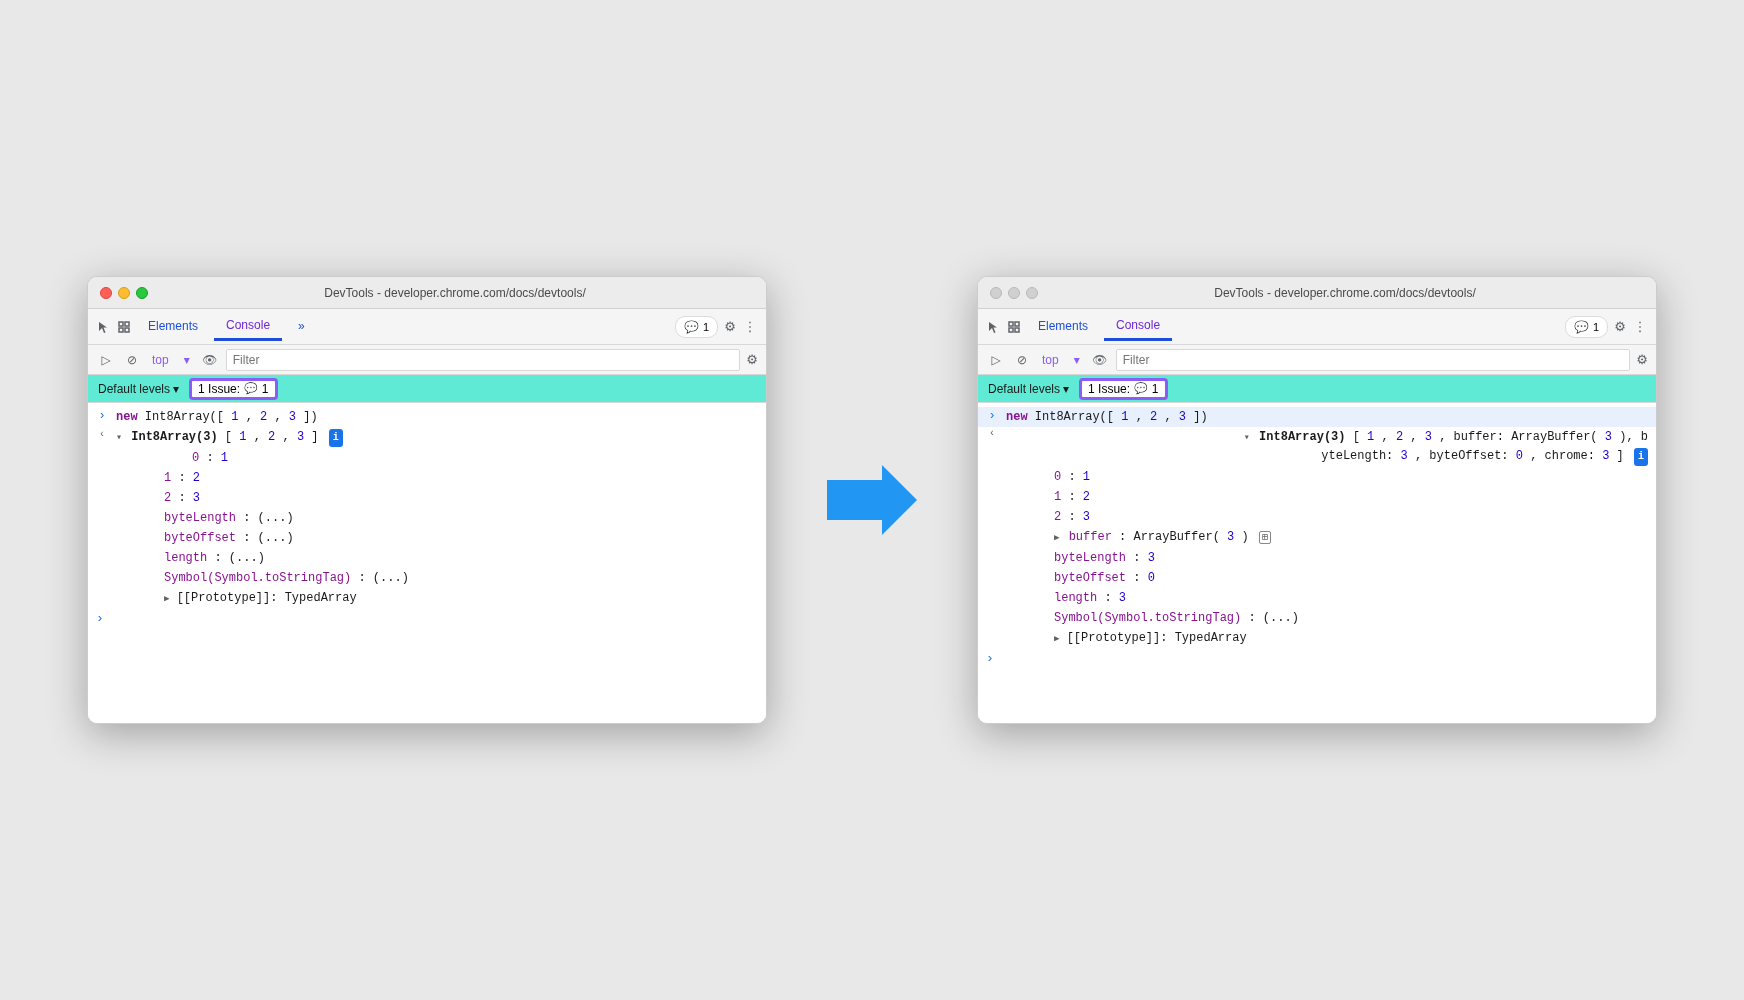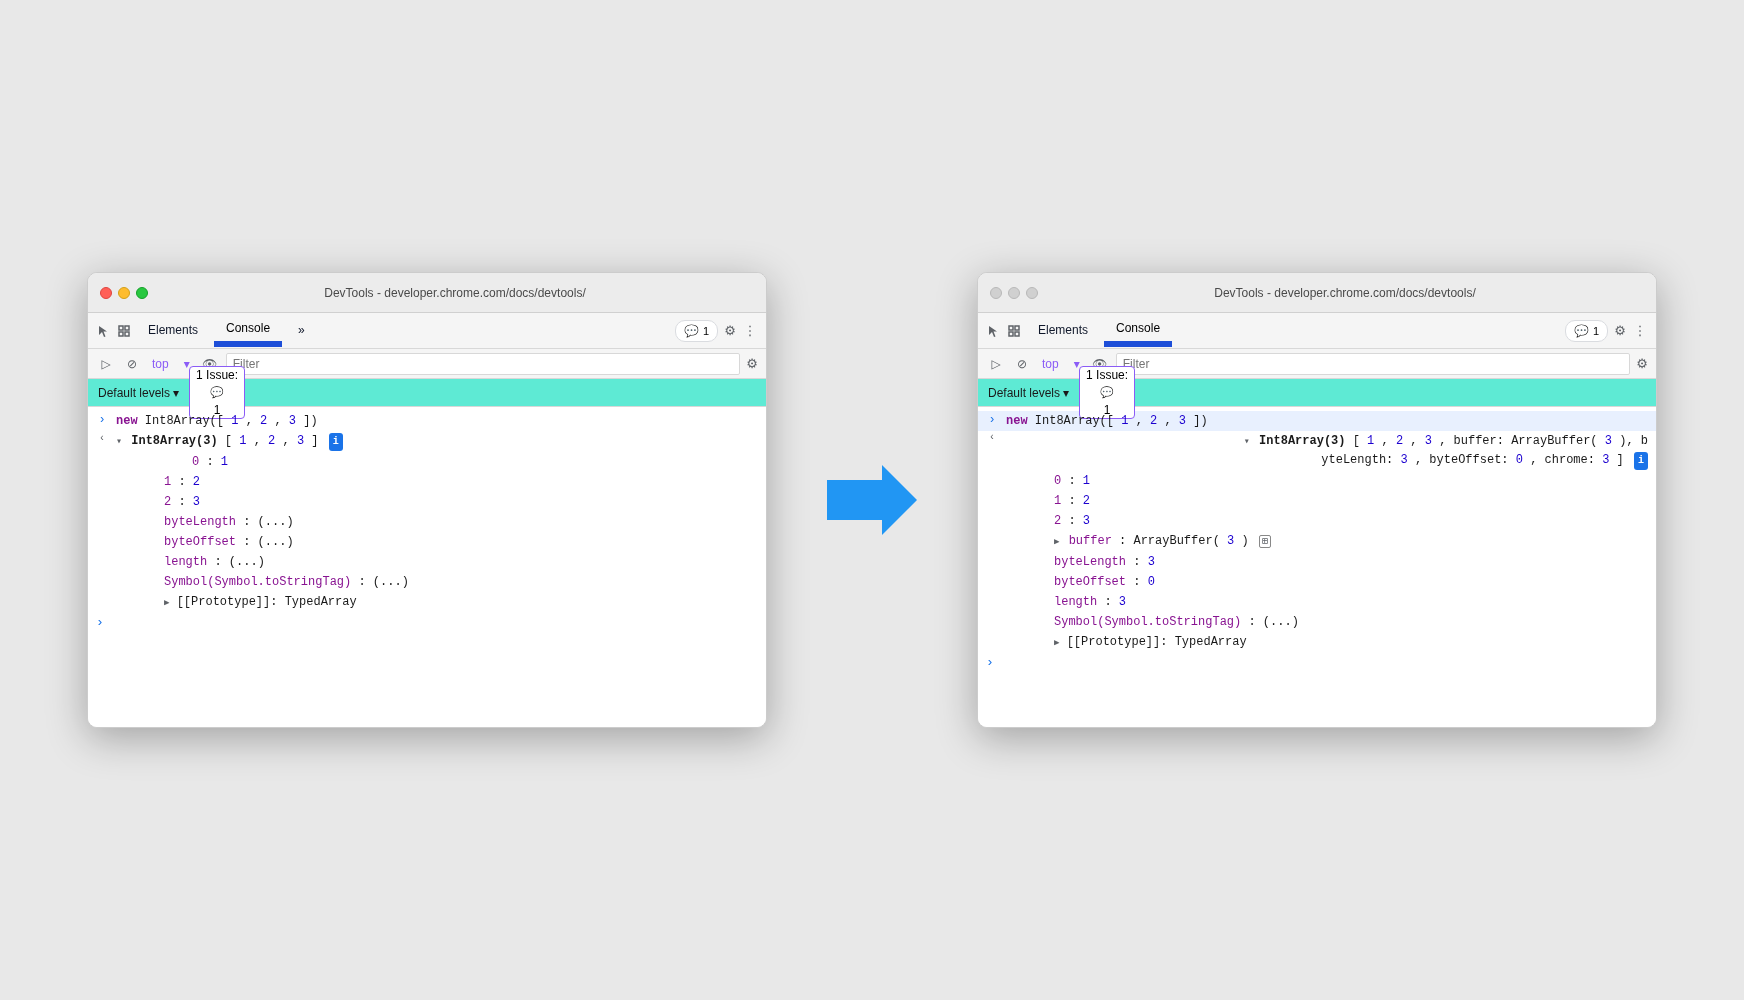--- a/index.html
+++ b/index.html
@@ -25,21 +25,21 @@
       border: 1px solid #ccc;
     }
 
     .window-titlebar {
       background: #ececec;
       border-bottom: 1px solid #d0d0d0;
       padding: 10px 12px;
       display: flex;
       align-items: center;
       gap: 8px;
-      height: 40px;
+      height: 32px;
       justify-content: space-between;
     }
 
     .traffic-lights {
       display: flex;
       gap: 6px;
     }
 
     .tl {
       width: 12px;
@@ -66,30 +66,30 @@
       display: flex;
       align-items: center;
       padding: 0 8px;
       height: 36px;
       gap: 4px;
     }
 
     .tab-btn {
       padding: 6px 12px;
       font-size: 12px;
-      color: #0f172a;
+      color: #1d4ed8;
       cursor: pointer;
       border: none;
       background: none;
       border-bottom: 2px solid transparent;
     }
 
     .tab-btn.active {
-      color: #000000;
-      border-bottom: 6px solid #1d4ed8;
+      color: #6d28d9;
+      border-bottom: 3px solid #1d4ed8;
     }
 
     .toolbar-icon {
       width: 16px;
       height: 16px;
       display: flex;
       align-items: center;
       justify-content: center;
       cursor: pointer;
       color: #5f6368;
@@ -182,25 +182,24 @@
       display: flex;
       align-items: center;
       gap: 3px;
     }
 
     .issue-badge {
       display: flex;
       align-items: center;
       gap: 4px;
       font-size: 12px;
-      border: 1px solid #8b5cf6;
+      border: 3px solid #8b5cf6;
       border-radius: 4px;
       padding: 1px 6px;
       background: white;
-      flex-direction: column;
     }
 
     .issue-icon {
       color: #1a73e8;
       font-size: 11px;
     }
 
     
     .console-content {
       background: white;

